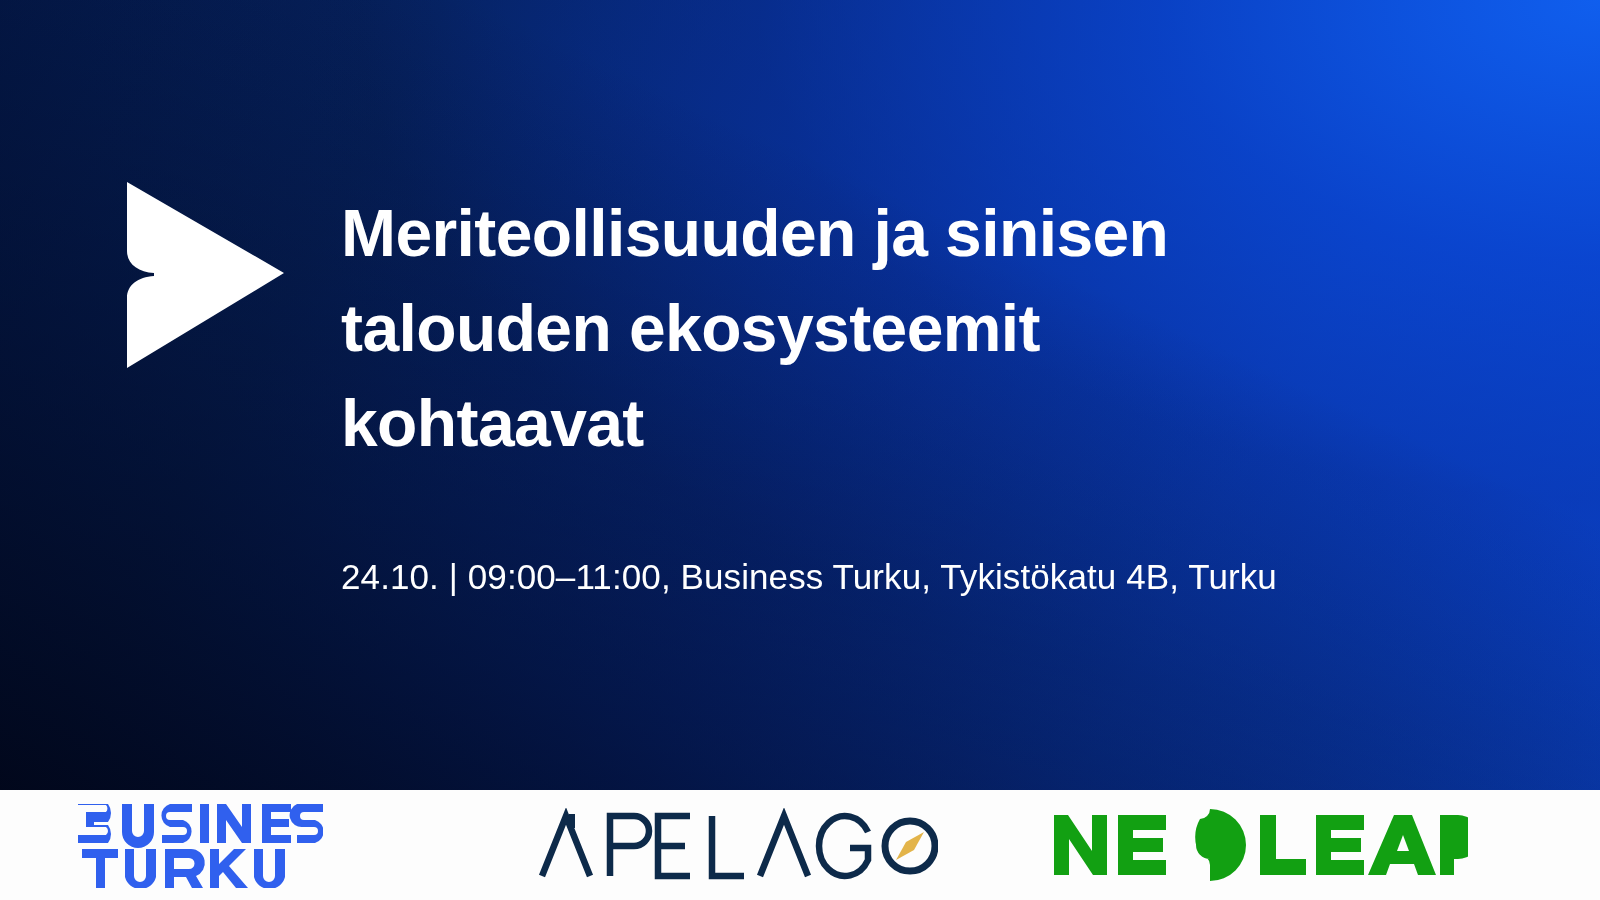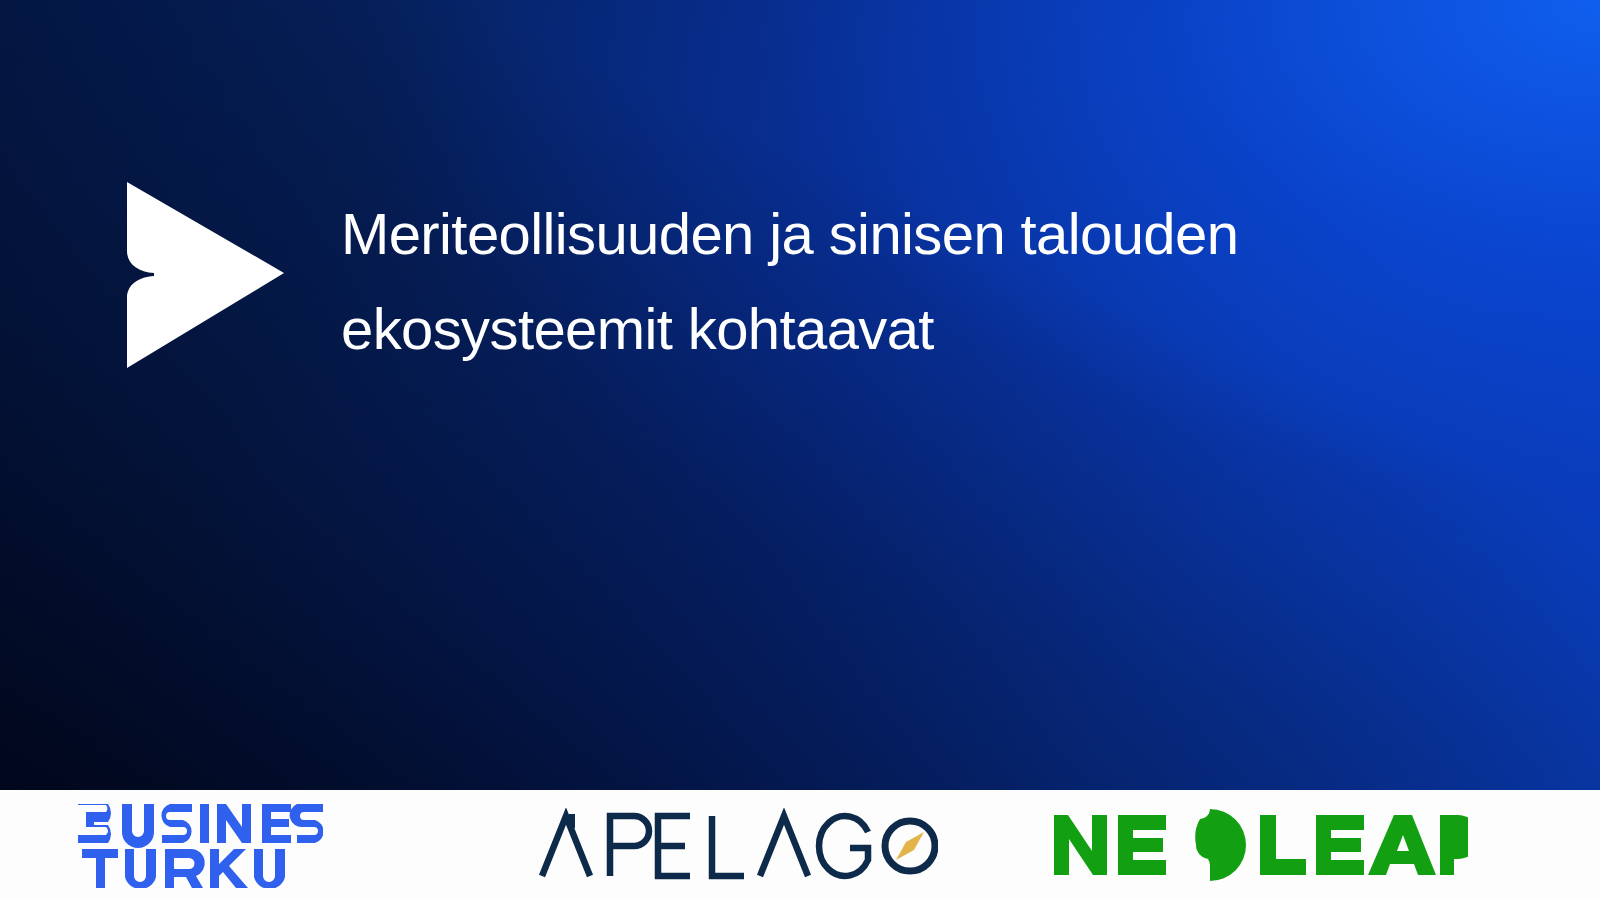--- a/index.html
+++ b/index.html
@@ -56,22 +56,22 @@
   .arrow-mark svg { display:block; width:100%; height:100%; }
   
   .text-block {
     position:absolute;
     left:341px; top:186px;
     width:1010px;
     z-index:3;
   }
   .title {
     color:#ffffff;
-    font-size:58px;
-    font-weight:400;
+    font-size:66px;
+    font-weight:700;
     line-height:95px;
     letter-spacing:-0.6px;
     white-space:pre-line;
   }
   .subtitle {
     margin-top:72px;
     color:#ffffff;
     font-size:35px;
     font-weight:400;
     line-height:68px;
@@ -110,20 +110,21 @@
                L3 118
                C3 105, 14 97, 30 96
                L30 93
                C14 92, 3 84, 3 71
                Z" fill="#ffffff"></path>
     </svg>
   </div>
 
   <div class="text-block">
     <h1 class="title">Meriteollisuuden ja sinisen talouden ekosysteemit kohtaavat</h1>
+    <p class="subtitle">24.10. | 09:00–11:00, Business Turku, Tykistökatu 4B, Turku</p>
   </div>
 
   <div class="footer">
 
     <div class="logo-slot slot-bt">
       <svg width="245" height="86" viewBox="0 0 245 86" xmlns="http://www.w3.org/2000/svg" aria-hidden="true">
         <g fill="#3060ee">
 
           <path d="M0 2 h30 a15 15 0 0 1 0 18 h-14 v3 h14 a15 15 0 0 1 0 18 H0 v-8 h28 a5 5 0 0 0 0-8 H8 v-15 h20 a5 5 0 0 0 0-7 H0 z"></path>
           <path d="M44 2 h10 v27 a6 6 0 0 0 12 0 V2 h10 v28 a16 16 0 0 1-32 0 z"></path>

